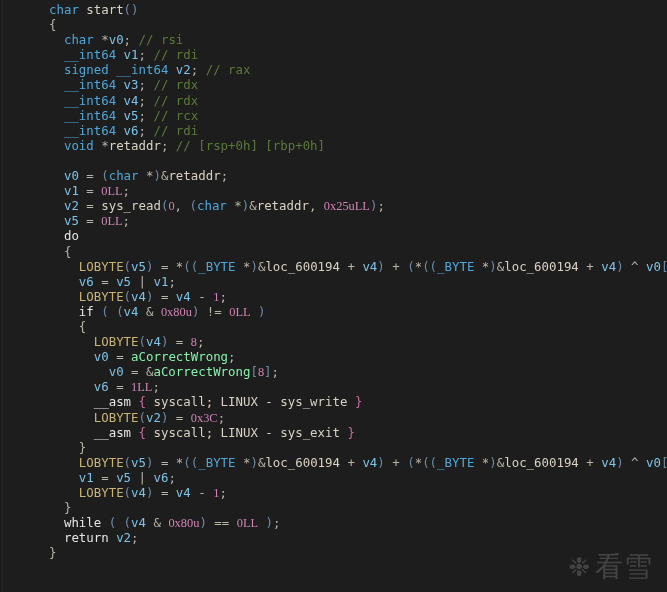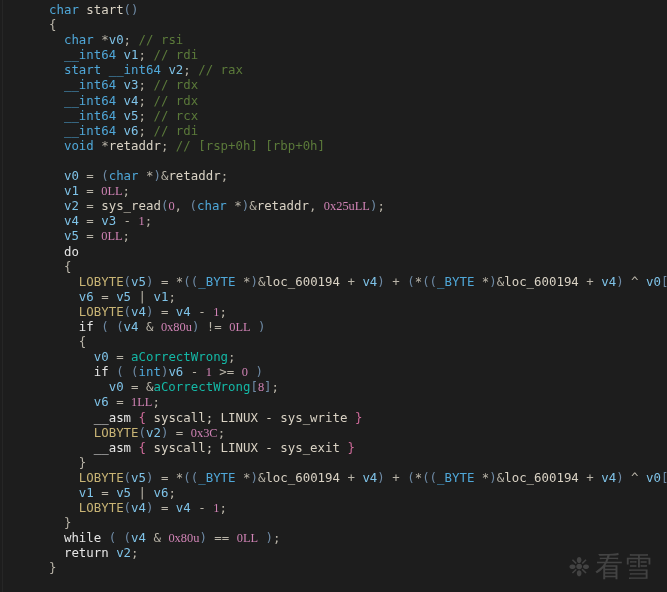--- a/index.html
+++ b/index.html
@@ -47,21 +47,21 @@
   
   .t-key   { color: #4fa7d8; }   
   .t-flow  { color: #e5e5e5; }   
   .t-punct { color: #6f8ba6; }   
   .t-brace { color: #b9b4a8; }   
   .t-num   { color: #d083b5; font-family: Liberation Serif, serif; }   
   .t-com   { color: #5b7a3a; }   
   .t-var   { color: #7fc3e8; }   
   .t-id    { color: #d9d2c4; }   
   .t-fn    { color: #c8b475; }   
-  .t-str   { color: #14b8a6; }   
+  .t-str   { color: #86efac; }   
   .t-op    { color: #b9b4a8; }   
   .t-asmop { color: #cf6a9a; }   
 
   
   #watermark {
     position: absolute;
     right: 14px;
     bottom: 12px;
     display: flex;
     align-items: center;
@@ -86,41 +86,40 @@
 </head>
 <body>
 
 <div id="code-view">
   <div id="gutter-line"></div>
   <div id="code-lines">
       <div class="code-line"><span class="t-key">char</span><span class="t-id"> start</span><span class="t-punct">()</span></div>
       <div class="code-line"><span class="t-brace">{</span></div>
       <div class="code-line"><span class="t-id">  </span><span class="t-key">char</span><span class="t-op"> *</span><span class="t-var">v0</span><span class="t-op">;</span><span class="t-com"> // rsi</span></div>
       <div class="code-line"><span class="t-id">  </span><span class="t-key">__int64</span><span class="t-id"> </span><span class="t-var">v1</span><span class="t-op">;</span><span class="t-com"> // rdi</span></div>
-      <div class="code-line"><span class="t-id">  </span><span class="t-key">start __int64</span><span class="t-id"> </span><span class="t-var">v2</span><span class="t-op">;</span><span class="t-com"> // rax</span></div>
+      <div class="code-line"><span class="t-id">  </span><span class="t-key">signed __int64</span><span class="t-id"> </span><span class="t-var">v2</span><span class="t-op">;</span><span class="t-com"> // rax</span></div>
       <div class="code-line"><span class="t-id">  </span><span class="t-key">__int64</span><span class="t-id"> </span><span class="t-var">v3</span><span class="t-op">;</span><span class="t-com"> // rdx</span></div>
       <div class="code-line"><span class="t-id">  </span><span class="t-key">__int64</span><span class="t-id"> </span><span class="t-var">v4</span><span class="t-op">;</span><span class="t-com"> // rdx</span></div>
       <div class="code-line"><span class="t-id">  </span><span class="t-key">__int64</span><span class="t-id"> </span><span class="t-var">v5</span><span class="t-op">;</span><span class="t-com"> // rcx</span></div>
       <div class="code-line"><span class="t-id">  </span><span class="t-key">__int64</span><span class="t-id"> </span><span class="t-var">v6</span><span class="t-op">;</span><span class="t-com"> // rdi</span></div>
       <div class="code-line"><span class="t-id">  </span><span class="t-key">void</span><span class="t-op"> *</span><span class="t-id">retaddr</span><span class="t-op">;</span><span class="t-com"> // [rsp+0h] [rbp+0h]</span></div>
       <div class="code-line"><span class="t-id"></span></div>
       <div class="code-line"><span class="t-id">  </span><span class="t-var">v0</span><span class="t-op"> = </span><span class="t-punct">(</span><span class="t-key">char</span><span class="t-op"> *</span><span class="t-punct">)</span><span class="t-op">&amp;</span><span class="t-id">retaddr</span><span class="t-op">;</span></div>
       <div class="code-line"><span class="t-id">  </span><span class="t-var">v1</span><span class="t-op"> = </span><span class="t-num">0LL</span><span class="t-op">;</span></div>
       <div class="code-line"><span class="t-id">  </span><span class="t-var">v2</span><span class="t-op"> = </span><span class="t-id">sys_read</span><span class="t-punct">(</span><span class="t-num">0</span><span class="t-op">, </span><span class="t-punct">(</span><span class="t-key">char</span><span class="t-op"> *</span><span class="t-punct">)</span><span class="t-op">&amp;</span><span class="t-id">retaddr</span><span class="t-op">, </span><span class="t-num">0x25uLL</span><span class="t-punct">)</span><span class="t-op">;</span></div>
-      <div class="code-line"><span class="t-id">  </span><span class="t-var">v4</span><span class="t-op"> = </span><span class="t-var">v3</span><span class="t-op"> - </span><span class="t-num">1</span><span class="t-op">;</span></div>
       <div class="code-line"><span class="t-id">  </span><span class="t-var">v5</span><span class="t-op"> = </span><span class="t-num">0LL</span><span class="t-op">;</span></div>
       <div class="code-line"><span class="t-id">  </span><span class="t-flow">do</span></div>
       <div class="code-line"><span class="t-id">  </span><span class="t-brace">{</span></div>
       <div class="code-line"><span class="t-id">    </span><span class="t-fn">LOBYTE</span><span class="t-punct">(</span><span class="t-var">v5</span><span class="t-punct">)</span><span class="t-op"> = *</span><span class="t-punct">((</span><span class="t-key">_BYTE</span><span class="t-op"> *</span><span class="t-punct">)</span><span class="t-op">&amp;</span><span class="t-id">loc_600194</span><span class="t-op"> + </span><span class="t-var">v4</span><span class="t-punct">)</span><span class="t-op"> + </span><span class="t-punct">(</span><span class="t-op">*</span><span class="t-punct">((</span><span class="t-key">_BYTE</span><span class="t-op"> *</span><span class="t-punct">)</span><span class="t-op">&amp;</span><span class="t-id">loc_600194</span><span class="t-op"> + </span><span class="t-var">v4</span><span class="t-punct">)</span><span class="t-op"> ^ </span><span class="t-var">v0</span><span class="t-punct">[</span><span class="t-var">v4</span><span class="t-punct">])</span><span class="t-op">;</span></div>
       <div class="code-line"><span class="t-id">    </span><span class="t-var">v6</span><span class="t-op"> = </span><span class="t-var">v5</span><span class="t-op"> | </span><span class="t-var">v1</span><span class="t-op">;</span></div>
       <div class="code-line"><span class="t-id">    </span><span class="t-fn">LOBYTE</span><span class="t-punct">(</span><span class="t-var">v4</span><span class="t-punct">)</span><span class="t-op"> = </span><span class="t-var">v4</span><span class="t-op"> - </span><span class="t-num">1</span><span class="t-op">;</span></div>
       <div class="code-line"><span class="t-id">    </span><span class="t-flow">if</span><span class="t-punct"> ( (</span><span class="t-var">v4</span><span class="t-op"> &amp; </span><span class="t-num">0x80u</span><span class="t-punct">)</span><span class="t-op"> != </span><span class="t-num">0LL</span><span class="t-punct"> )</span></div>
       <div class="code-line"><span class="t-id">    </span><span class="t-brace">{</span></div>
+      <div class="code-line"><span class="t-id">      </span><span class="t-fn">LOBYTE</span><span class="t-punct">(</span><span class="t-var">v4</span><span class="t-punct">)</span><span class="t-op"> = </span><span class="t-num">8</span><span class="t-op">;</span></div>
       <div class="code-line"><span class="t-id">      </span><span class="t-var">v0</span><span class="t-op"> = </span><span class="t-str">aCorrectWrong</span><span class="t-op">;</span></div>
-      <div class="code-line"><span class="t-id">      </span><span class="t-flow">if</span><span class="t-punct"> ( (</span><span class="t-key">int</span><span class="t-punct">)</span><span class="t-var">v6</span><span class="t-op"> - </span><span class="t-num">1</span><span class="t-op"> &gt;= </span><span class="t-num">0</span><span class="t-punct"> )</span></div>
       <div class="code-line"><span class="t-id">        </span><span class="t-var">v0</span><span class="t-op"> = &amp;</span><span class="t-str">aCorrectWrong</span><span class="t-punct">[</span><span class="t-num">8</span><span class="t-punct">]</span><span class="t-op">;</span></div>
       <div class="code-line"><span class="t-id">      </span><span class="t-var">v6</span><span class="t-op"> = </span><span class="t-num">1LL</span><span class="t-op">;</span></div>
       <div class="code-line"><span class="t-id">      </span><span class="t-flow">__asm</span><span class="t-asmop"> { </span><span class="t-id">syscall; LINUX - sys_write</span><span class="t-asmop"> }</span></div>
       <div class="code-line"><span class="t-id">      </span><span class="t-fn">LOBYTE</span><span class="t-punct">(</span><span class="t-var">v2</span><span class="t-punct">)</span><span class="t-op"> = </span><span class="t-num">0x3C</span><span class="t-op">;</span></div>
       <div class="code-line"><span class="t-id">      </span><span class="t-flow">__asm</span><span class="t-asmop"> { </span><span class="t-id">syscall; LINUX - sys_exit</span><span class="t-asmop"> }</span></div>
       <div class="code-line"><span class="t-id">    </span><span class="t-brace">}</span></div>
       <div class="code-line"><span class="t-id">    </span><span class="t-fn">LOBYTE</span><span class="t-punct">(</span><span class="t-var">v5</span><span class="t-punct">)</span><span class="t-op"> = *</span><span class="t-punct">((</span><span class="t-key">_BYTE</span><span class="t-op"> *</span><span class="t-punct">)</span><span class="t-op">&amp;</span><span class="t-id">loc_600194</span><span class="t-op"> + </span><span class="t-var">v4</span><span class="t-punct">)</span><span class="t-op"> + </span><span class="t-punct">(</span><span class="t-op">*</span><span class="t-punct">((</span><span class="t-key">_BYTE</span><span class="t-op"> *</span><span class="t-punct">)</span><span class="t-op">&amp;</span><span class="t-id">loc_600194</span><span class="t-op"> + </span><span class="t-var">v4</span><span class="t-punct">)</span><span class="t-op"> ^ </span><span class="t-var">v0</span><span class="t-punct">[</span><span class="t-var">v4</span><span class="t-punct">])</span><span class="t-op">;</span></div>
       <div class="code-line"><span class="t-id">    </span><span class="t-var">v1</span><span class="t-op"> = </span><span class="t-var">v5</span><span class="t-op"> | </span><span class="t-var">v6</span><span class="t-op">;</span></div>
       <div class="code-line"><span class="t-id">    </span><span class="t-fn">LOBYTE</span><span class="t-punct">(</span><span class="t-var">v4</span><span class="t-punct">)</span><span class="t-op"> = </span><span class="t-var">v4</span><span class="t-op"> - </span><span class="t-num">1</span><span class="t-op">;</span></div>
       <div class="code-line"><span class="t-id">  </span><span class="t-brace">}</span></div>

